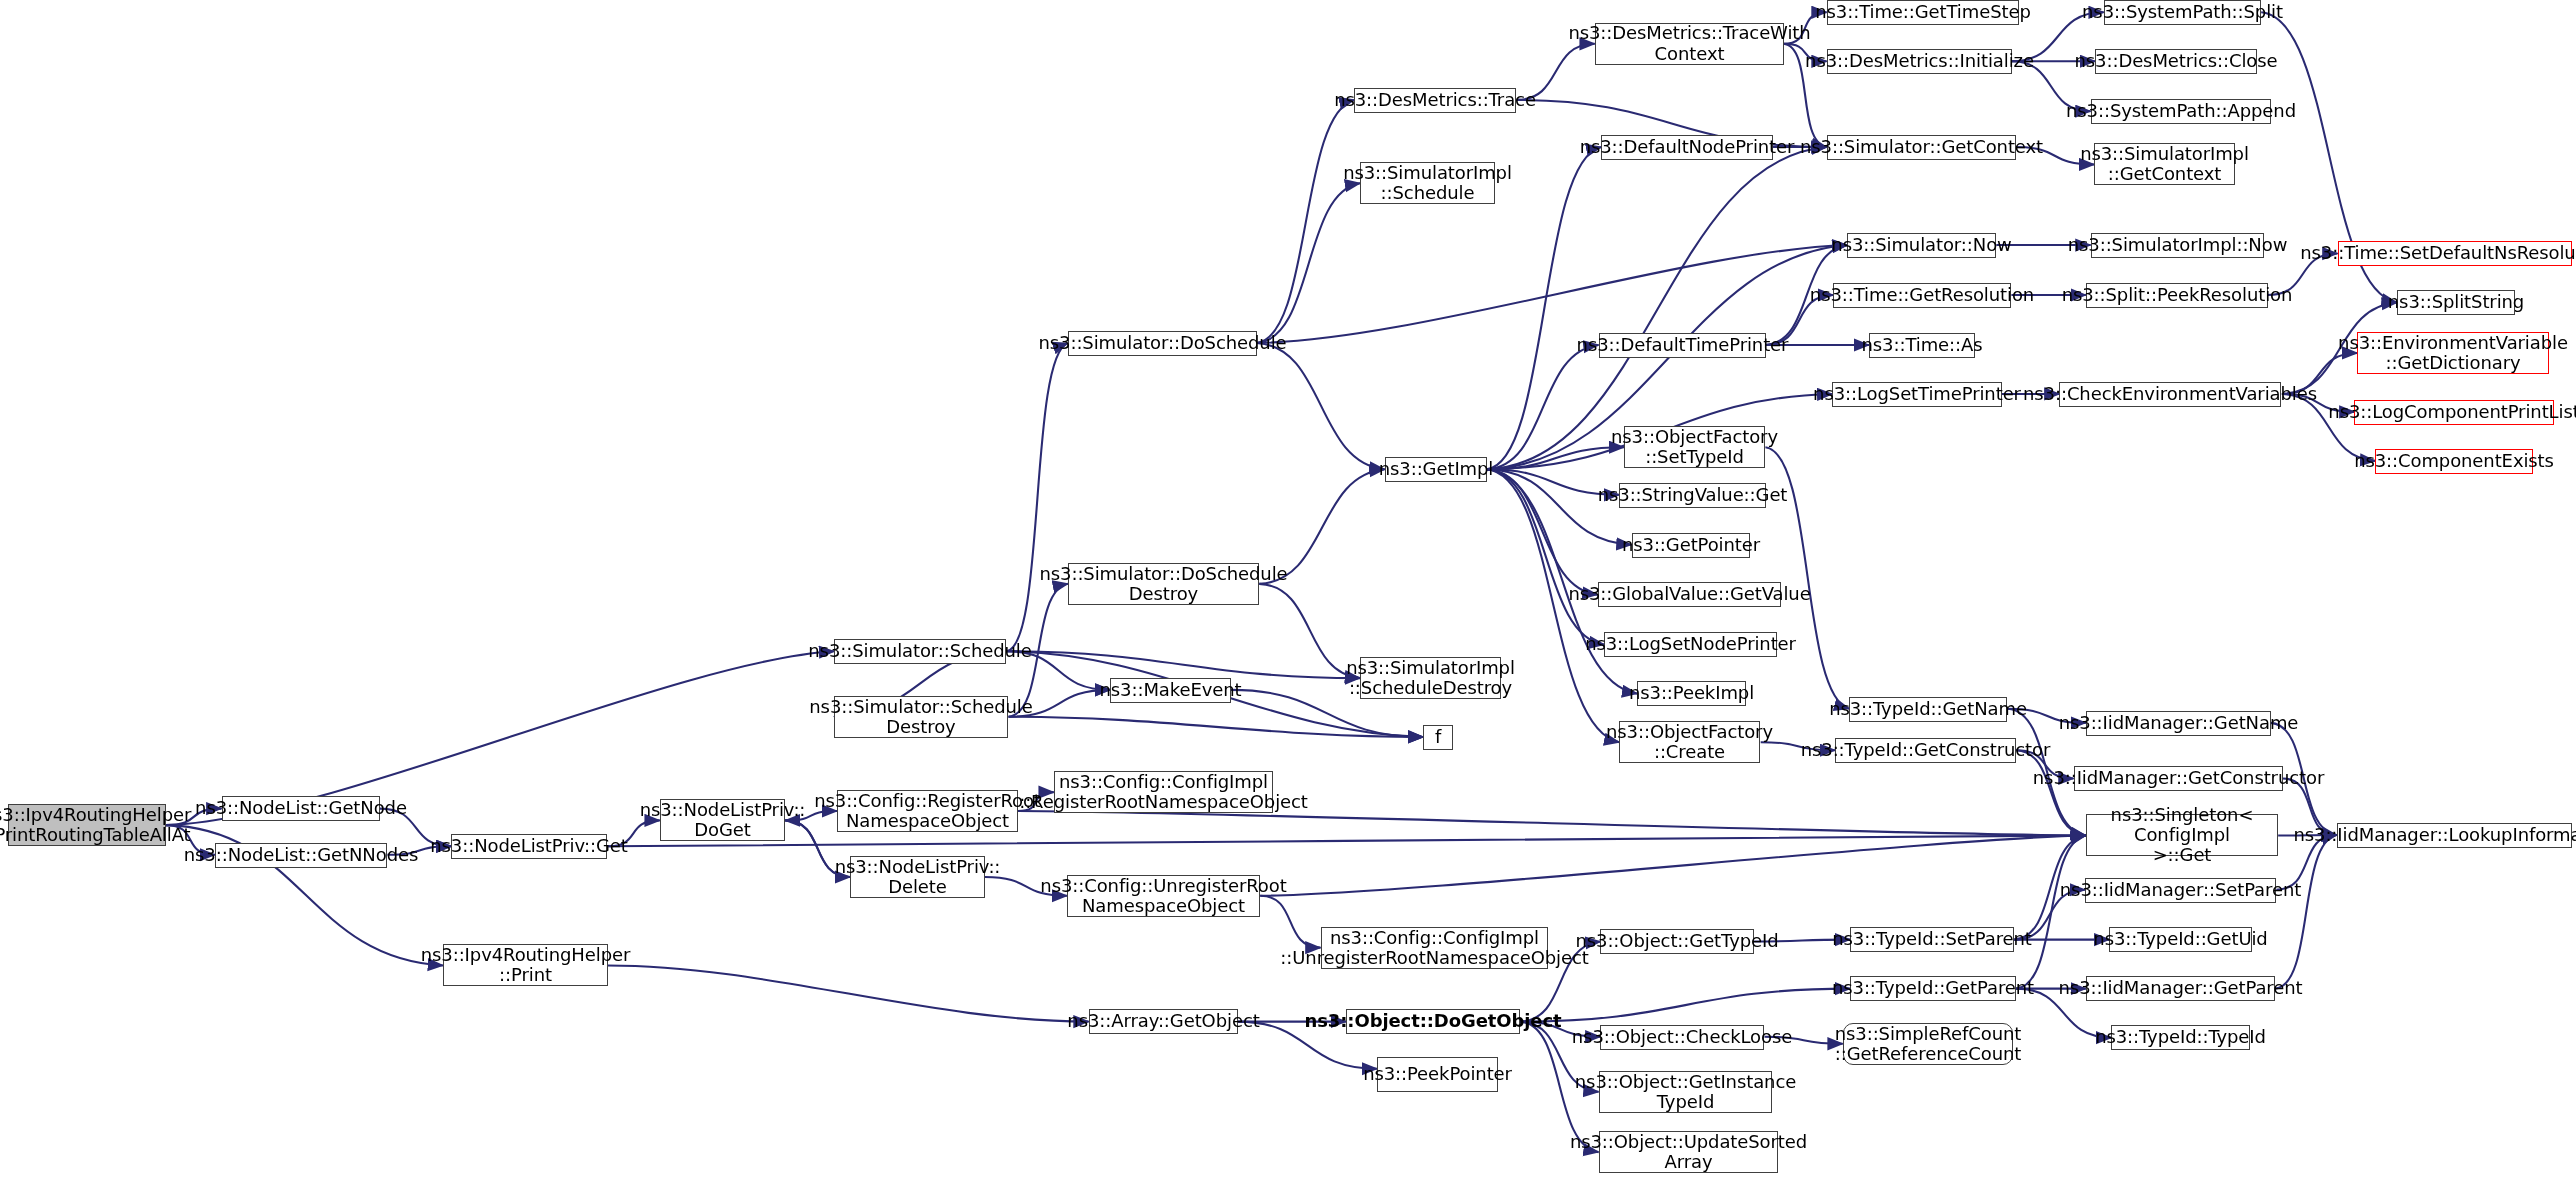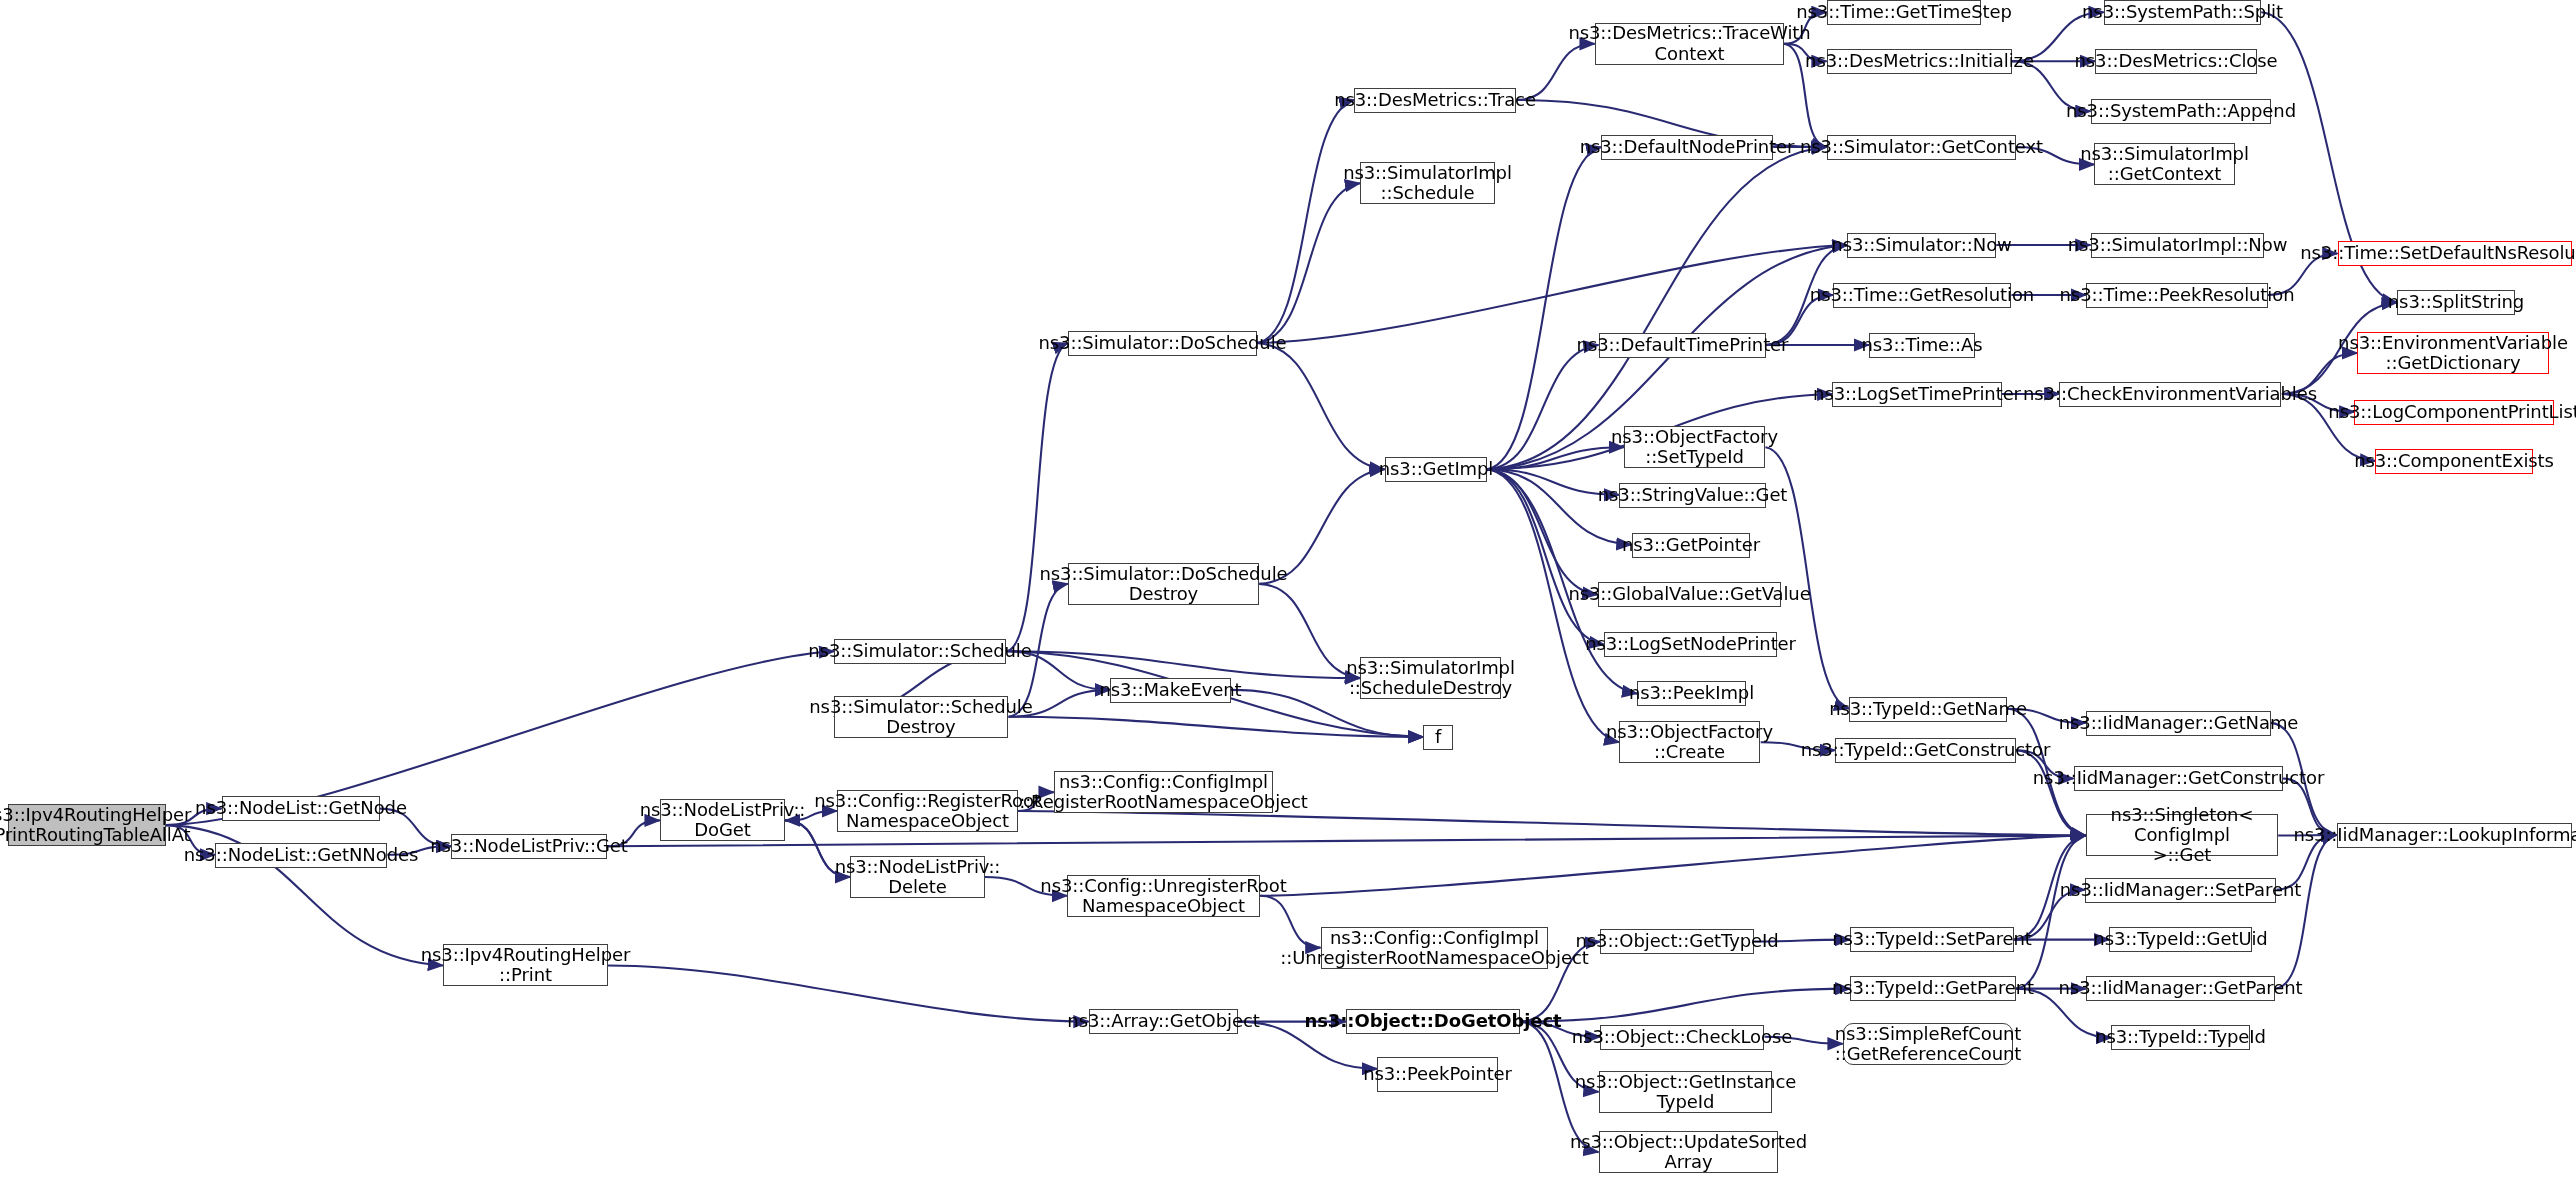--- a/index.html
+++ b/index.html
@@ -180,33 +180,33 @@
       <div class="node" style="left: 1068px; top: 331px; width: 189px; height: 24.5px;">ns3::Simulator::DoSchedule</div>
       <div class="node" style="left: 1068px; top: 563px; width: 191px; height: 42px;">ns3::Simulator::DoSchedule
 Destroy</div>
       <div class="node" style="left: 1360px; top: 162px; width: 135px; height: 42px;">ns3::SimulatorImpl
 ::Schedule</div>
       <div class="node" style="left: 1360px; top: 657px; width: 141px; height: 42px;">ns3::SimulatorImpl
 ::ScheduleDestroy</div>
       <div class="node" style="left: 1354px; top: 88px; width: 162px; height: 24.5px;">ns3::DesMetrics::Trace</div>
       <div class="node" style="left: 1595px; top: 22.6px; width: 189px; height: 42px;">ns3::DesMetrics::TraceWith
 Context</div>
-      <div class="node" style="left: 1827px; top: 0px; width: 154px; height: 24.5px; text-align: right;">ns3::Time::GetTimeStep</div>
+      <div class="node" style="left: 1827px; top: 0px; width: 192px; height: 24.5px; text-align: right;">ns3::Time::GetTimeStep</div>
       <div class="node" style="left: 1827px; top: 49px; width: 185px; height: 24.5px;">ns3::DesMetrics::Initialize</div>
       <div class="node" style="left: 2104px; top: 0px; width: 157px; height: 24.5px;">ns3::SystemPath::Split</div>
       <div class="node" style="left: 2095px; top: 49px; width: 162px; height: 24.5px;">ns3::DesMetrics::Close</div>
       <div class="node" style="left: 2091px; top: 99px; width: 180px; height: 24.5px;">ns3::SystemPath::Append</div>
       <div class="node" style="left: 1601px; top: 135px; width: 172px; height: 24.5px;">ns3::DefaultNodePrinter</div>
       <div class="node" style="left: 1827px; top: 135px; width: 189px; height: 24.5px;">ns3::Simulator::GetContext</div>
       <div class="node" style="left: 2094px; top: 143px; width: 141px; height: 42px;">ns3::SimulatorImpl
 ::GetContext</div>
       <div class="node" style="left: 1847px; top: 233px; width: 149px; height: 24.5px;">ns3::Simulator::Now</div>
       <div class="node" style="left: 2091px; top: 233px; width: 173px; height: 24.5px;">ns3::SimulatorImpl::Now</div>
       <div class="node" style="left: 1833px; top: 283px; width: 178px; height: 24.5px;">ns3::Time::GetResolution</div>
-      <div class="node" style="left: 2086px; top: 283px; width: 182px; height: 24.5px;">ns3::Time::PeekResolution</div>
+      <div class="node" style="left: 2086px; top: 283px; width: 182px; height: 24.5px;">ns3::Split::PeekResolution</div>
       <div class="node red" style="left: 2338px; top: 241px; width: 234px; height: 24.5px;">ns3::Time::SetDefaultNsResolution</div>
       <div class="node" style="left: 2397px; top: 290px; width: 118px; height: 24.5px;">ns3::SplitString</div>
       <div class="node" style="left: 1869px; top: 333px; width: 106px; height: 24.5px;">ns3::Time::As</div>
       <div class="node" style="left: 1599px; top: 333px; width: 167px; height: 24.5px;">ns3::DefaultTimePrinter</div>
       <div class="node" style="left: 1832px; top: 382px; width: 170px; height: 24.5px;">ns3::LogSetTimePrinter</div>
       <div class="node" style="left: 2059px; top: 382px; width: 222px; height: 24.5px;">ns3::CheckEnvironmentVariables</div>
       <div class="node red" style="left: 2357px; top: 332px; width: 192px; height: 42px;">ns3::EnvironmentVariable
 ::GetDictionary</div>
       <div class="node red" style="left: 2354px; top: 400px; width: 200px; height: 24.5px;">ns3::LogComponentPrintList</div>
       <div class="node red" style="left: 2375px; top: 449px; width: 158px; height: 24.5px;">ns3::ComponentExists</div>

